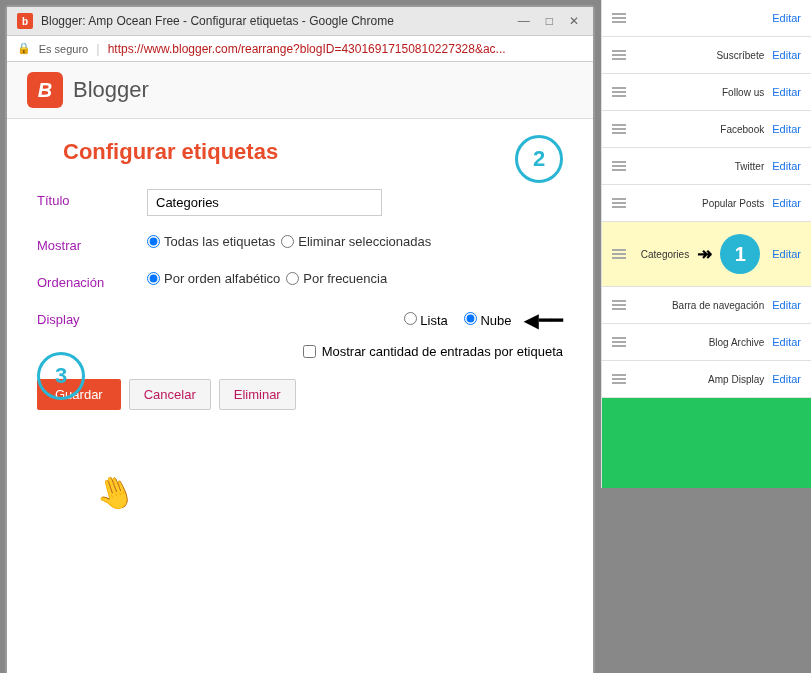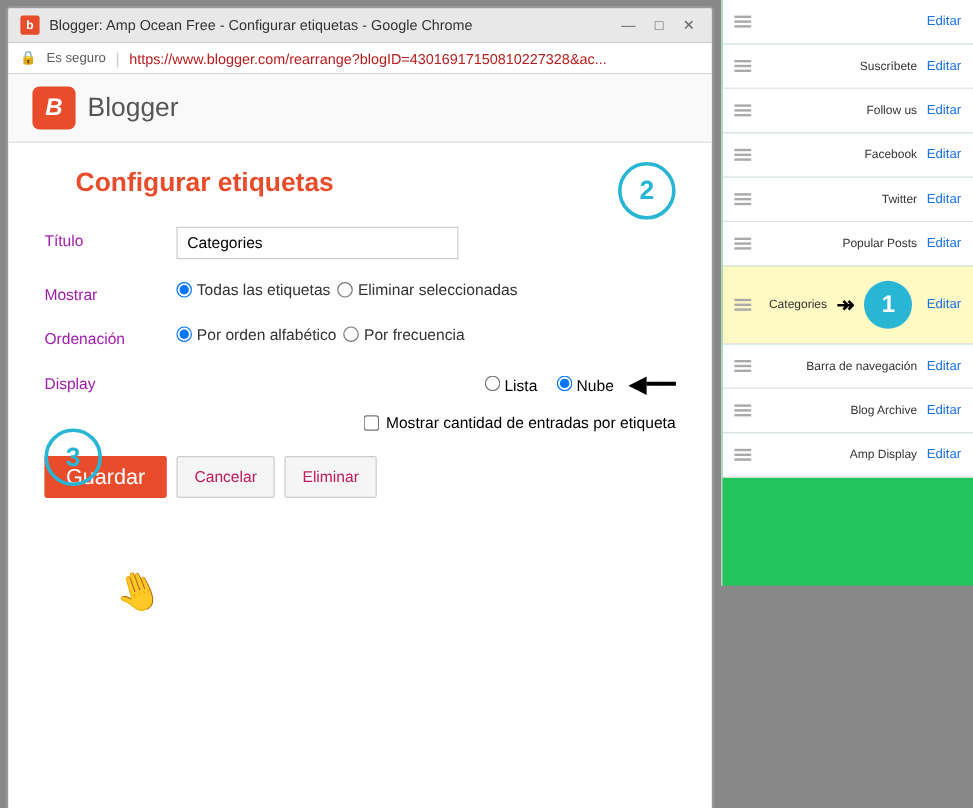--- a/index.html
+++ b/index.html
@@ -216,21 +216,21 @@
       gap: 8px;
       margin-top: 20px;
     }
 
     .btn-guardar {
       background: #e84c2b;
       color: white;
       border: none;
       padding: 7px 18px;
       cursor: pointer;
-      font-size: 18px;
+      font-size: 13px;
       border-radius: 2px;
     }
 
     .btn-secondary {
       background: #f5f5f5;
       color: #be185d;
       border: 1px solid #ccc;
       padding: 7px 14px;
       cursor: pointer;
       font-size: 13px;

